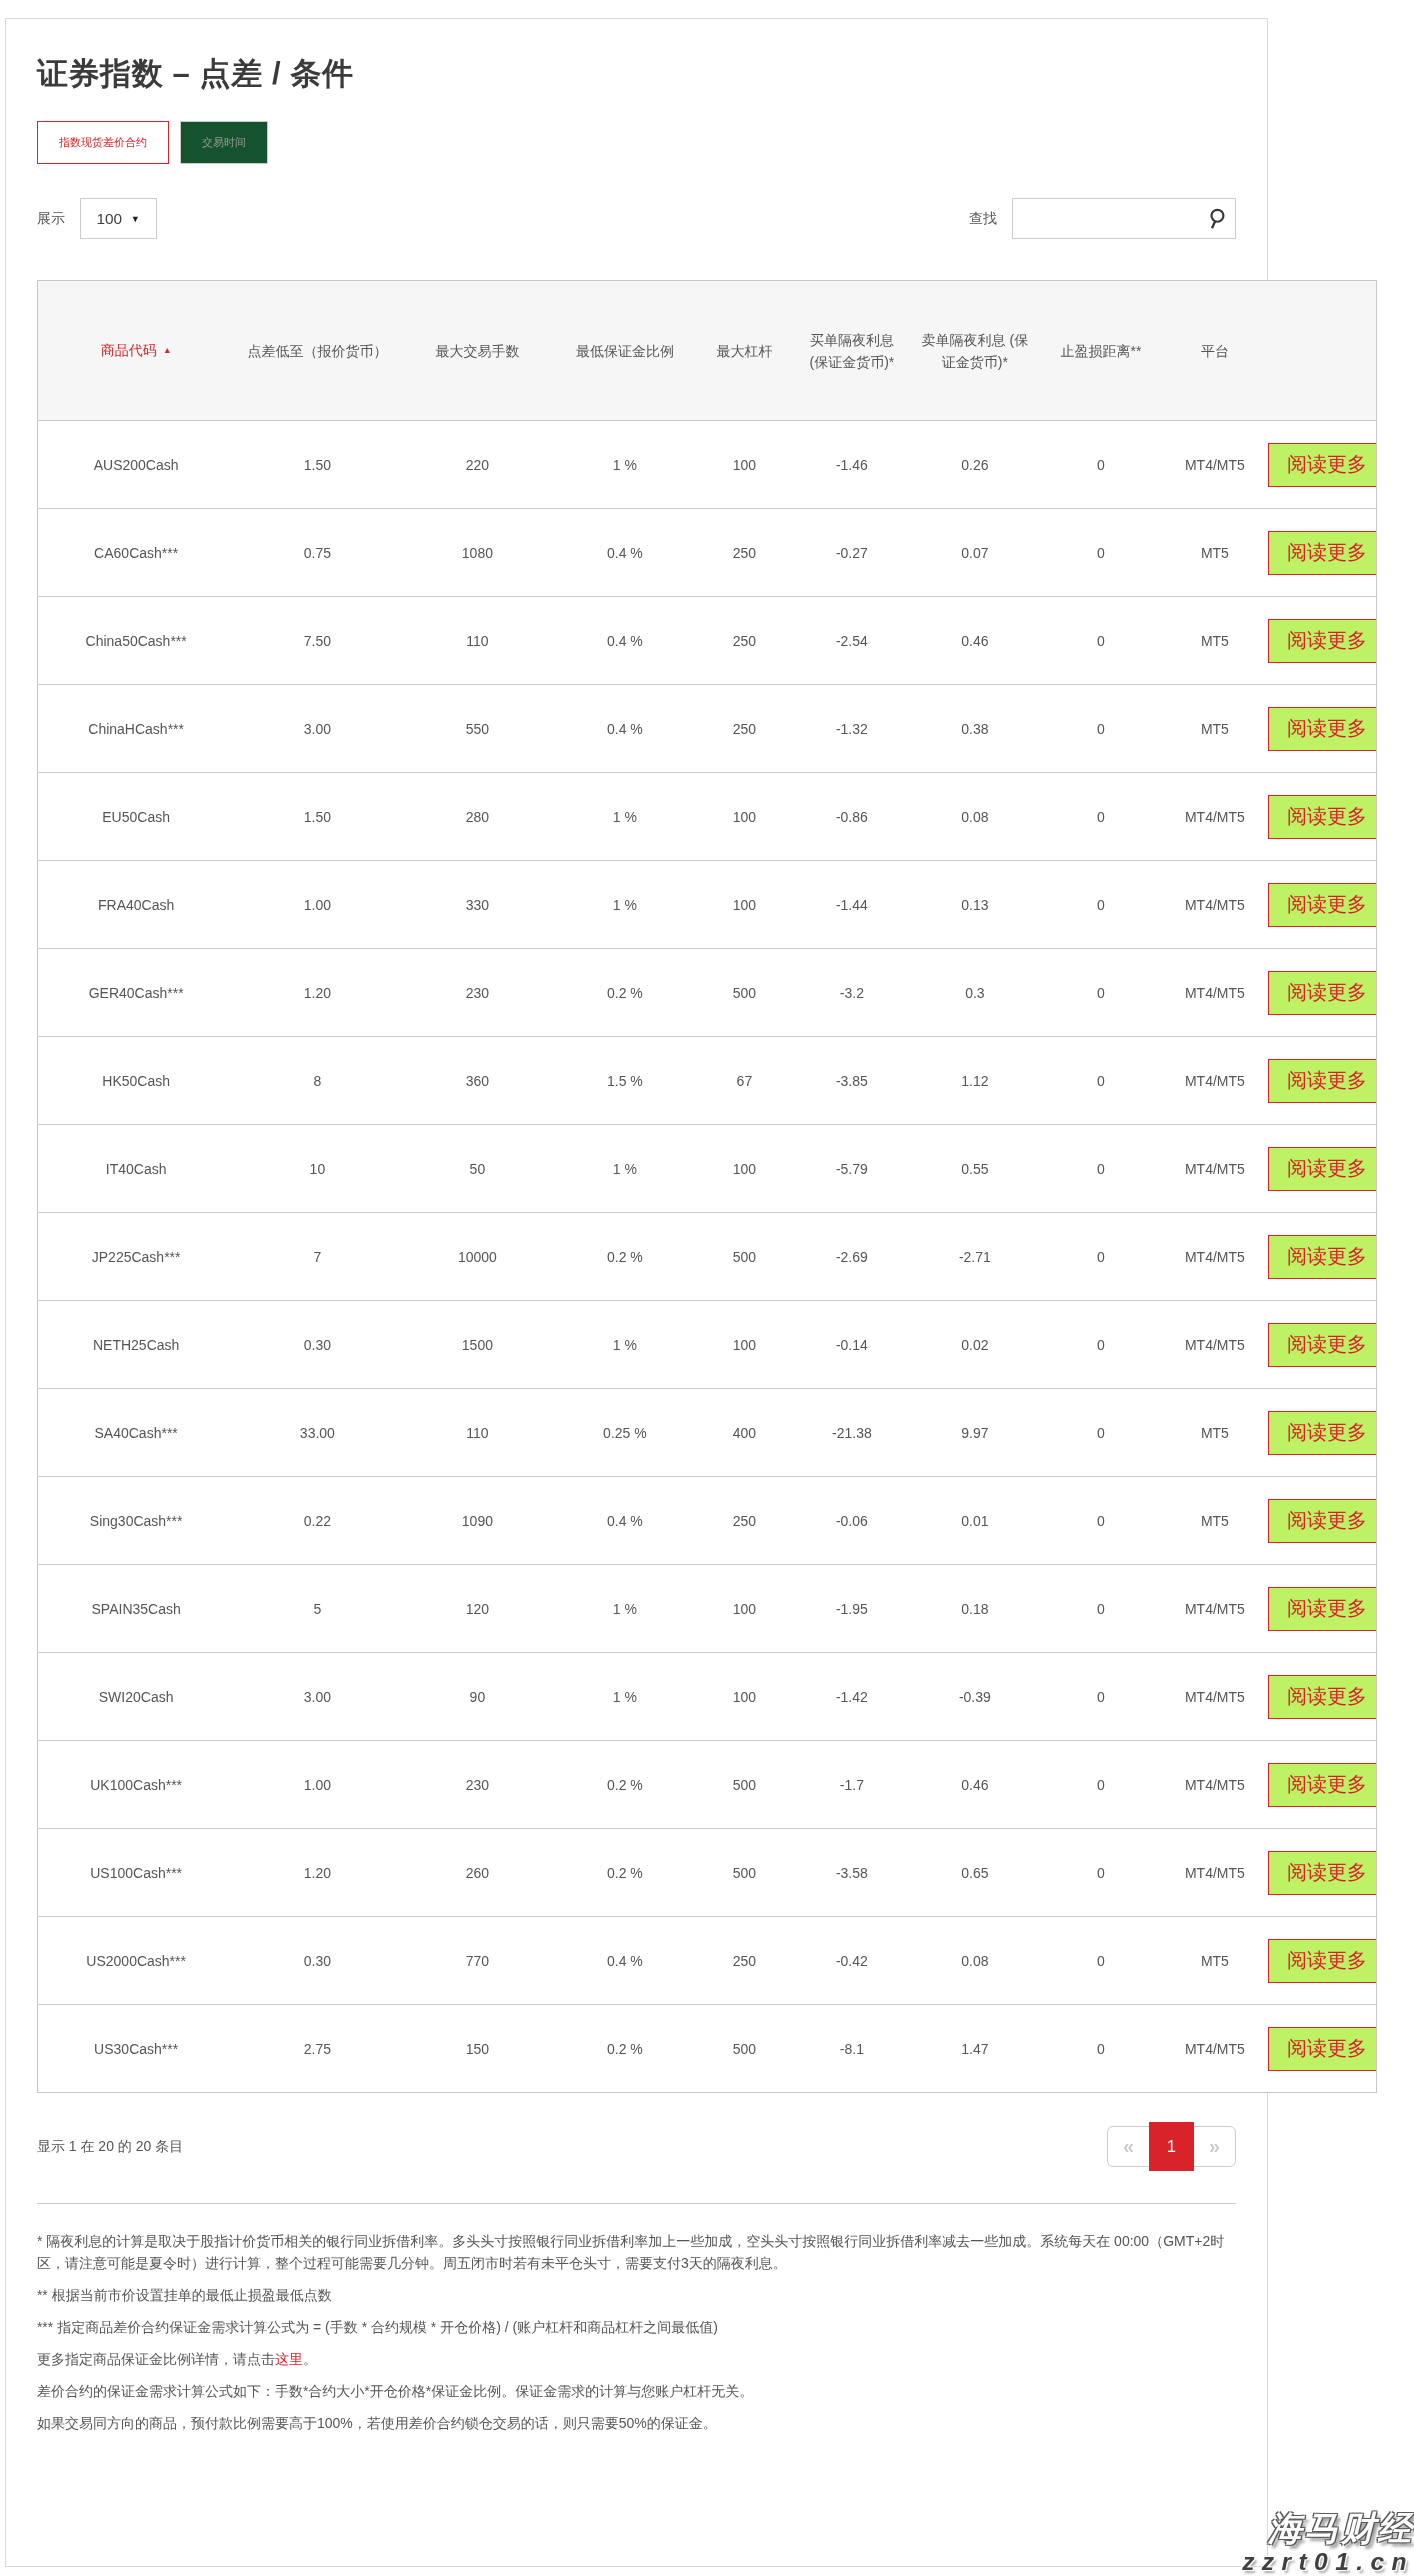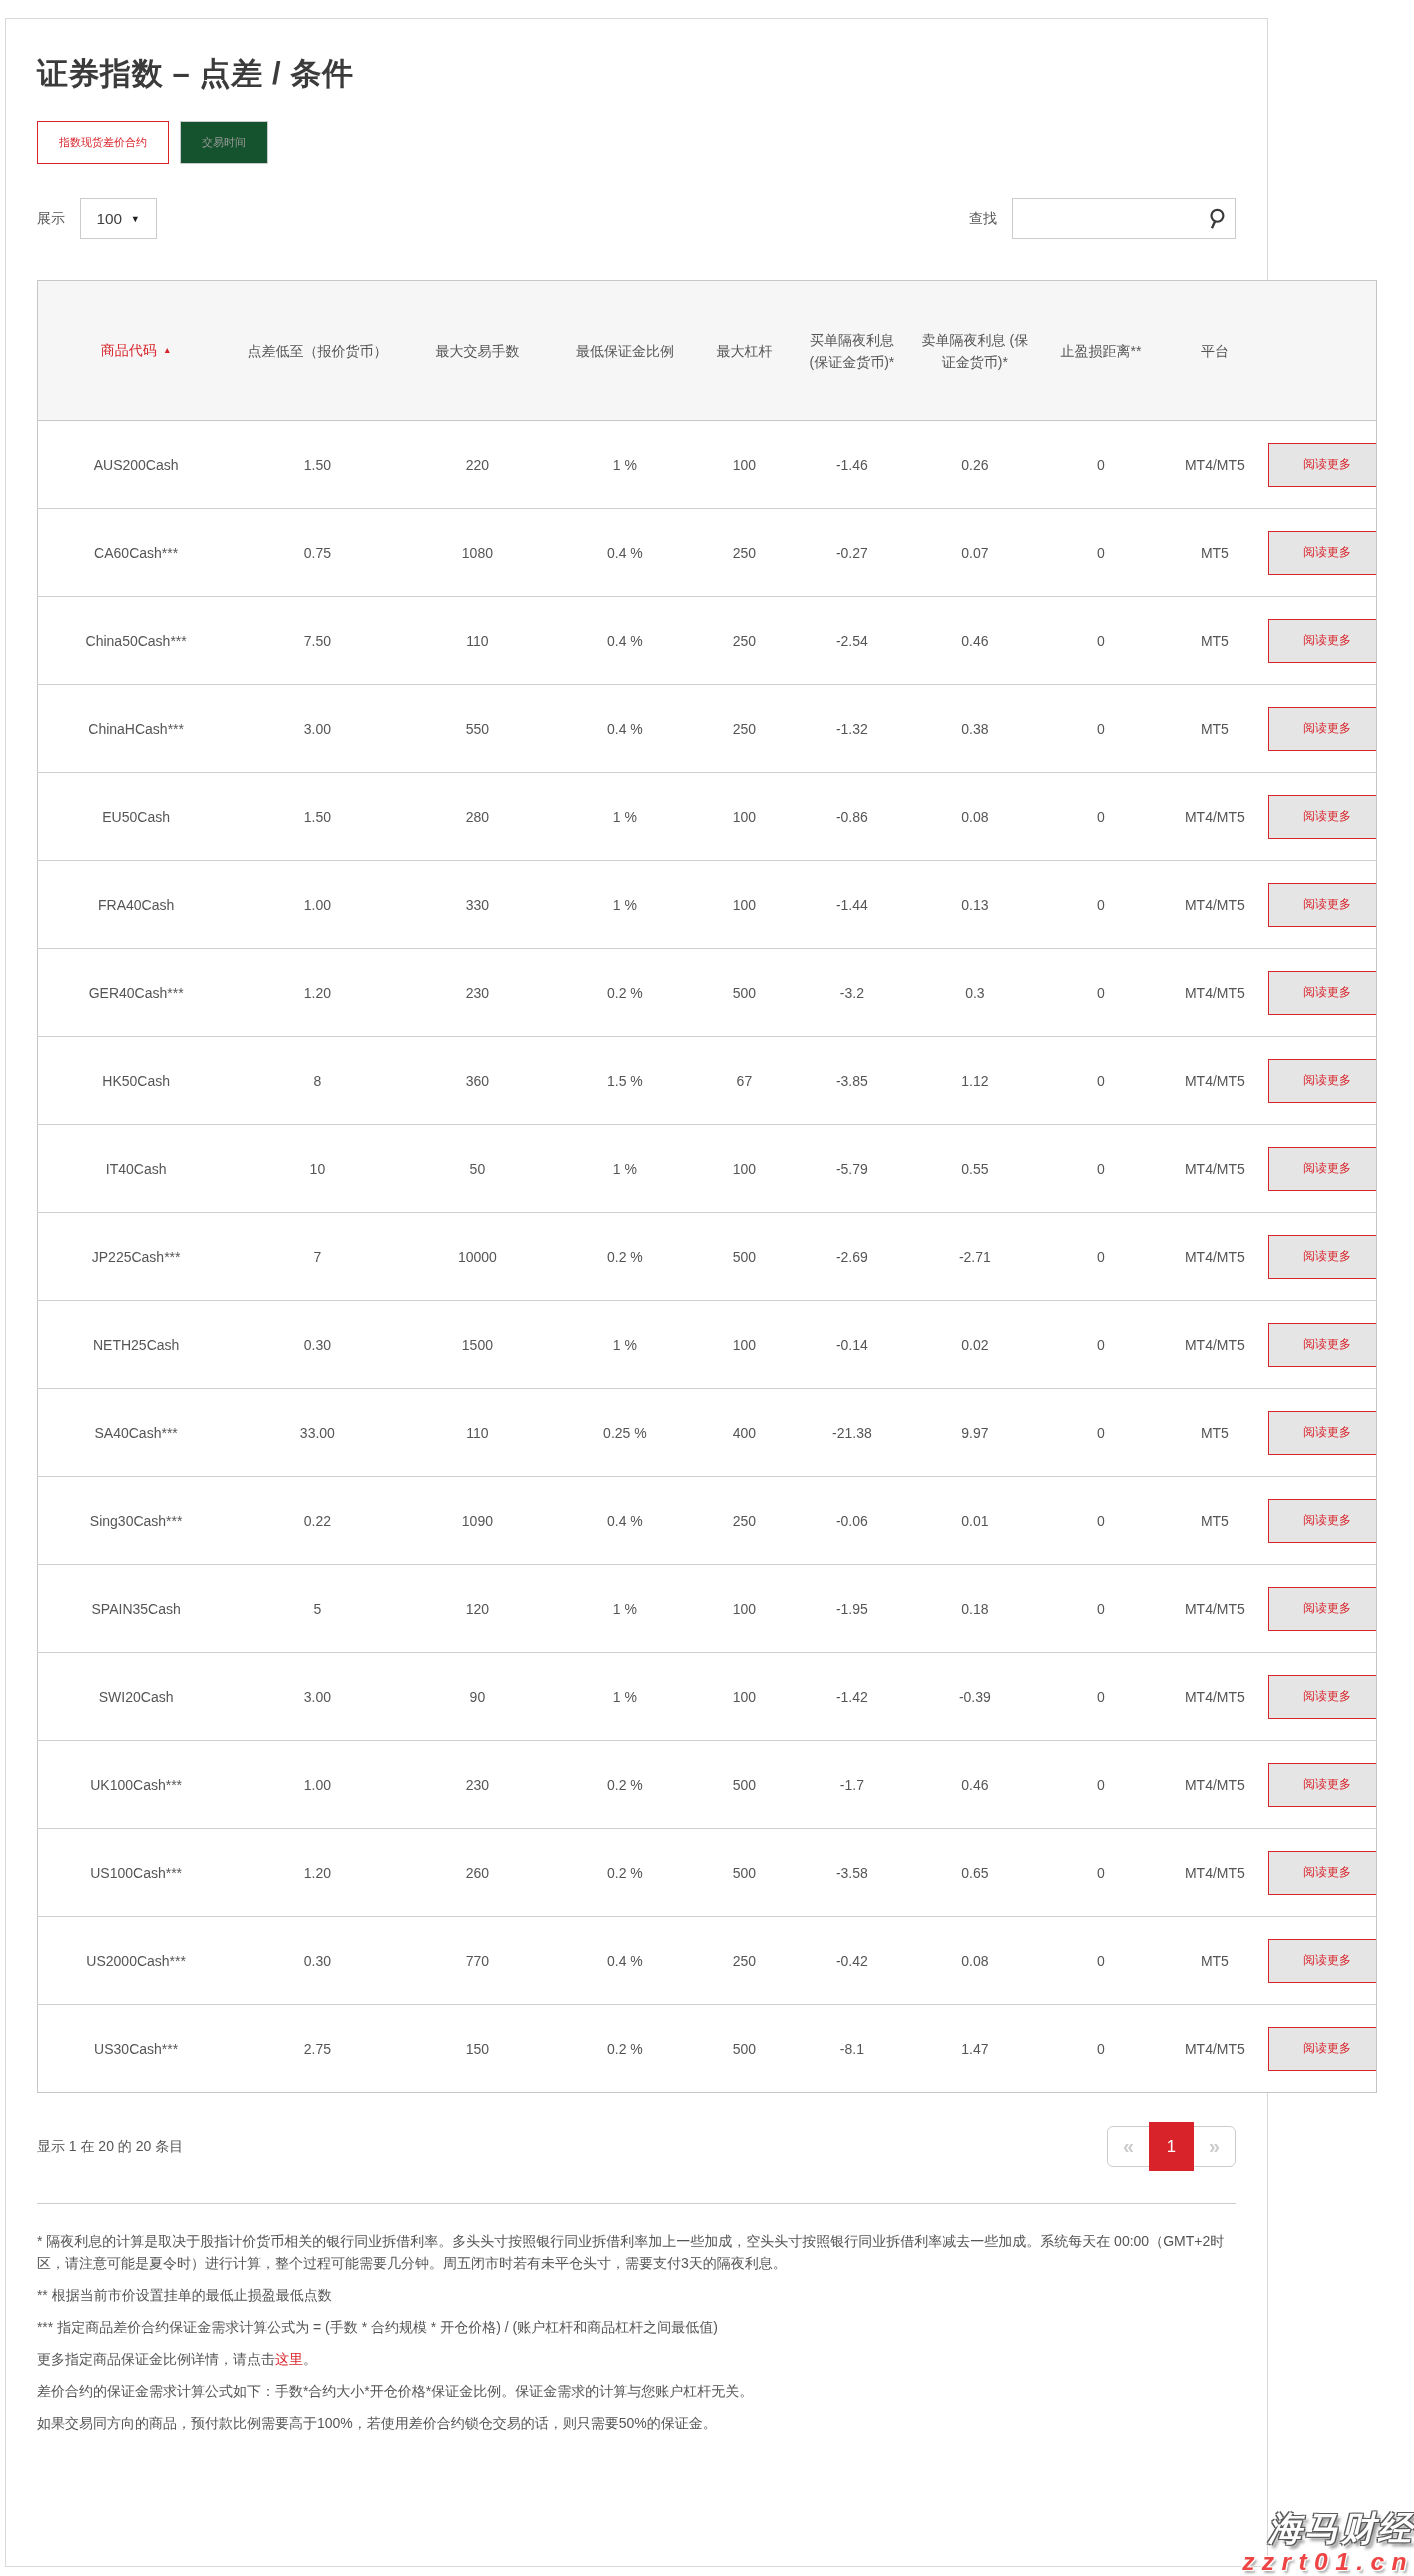--- a/index.html
+++ b/index.html
@@ -49,21 +49,21 @@
   thead th.sorted{color:#d8232a;}
   .sort-arrow{font-size:8.6px;margin-left:6.1px;position:relative;top:-1.8px;color:#d8232a;}
   tbody td{
     height:85px;text-align:center;font-size:14px;color:#555;
     border-top:1.2px solid #cfcfcf;vertical-align:middle;background:#fff;overflow:hidden;
   }
   tbody tr:first-child td{border-top:none;}
   .read-more{
     display:inline-flex;align-items:center;justify-content:center;
     width:117px;height:44px;border:1.8px solid #d8232a;box-sizing:border-box;
-    color:#d8232a;font-size:12px;background:#e5e5e5;cursor:pointer;
+    color:#d8232a;font-size:20px;background:#bef264;cursor:pointer;
     font-family:"Liberation Sans",sans-serif;
   }
   
   .table-footer{margin-top:33px;display:flex;justify-content:space-between;align-items:center;}
   .summary{font-size:14px;color:#555;}
   .pagination{display:flex;align-items:center;border:1.2px solid #ccc;border-radius:6.1px;height:39px;background:#fff;}
   .page-btn{
     width:41px;height:39px;display:flex;align-items:center;justify-content:center;
     color:#ccc;font-size:19.7px;font-weight:bold;cursor:pointer;background:transparent;border:none;
   }
@@ -79,21 +79,21 @@
   
   .watermark{
     position:absolute;right:0;bottom:1.2px;text-align:right;
     font-style:italic;font-weight:bold;line-height:1.05;pointer-events:none;
   }
   .wm-cn{
     font-size:34px;color:#fff;letter-spacing:2.5px;
     text-shadow:-1.2px -1.2px 0 #5a5a5a,1.2px -1.2px 0 #5a5a5a,-1.2px 1.2px 0 #5a5a5a,1.2px 1.2px 0 #5a5a5a,3.7px 4.3px 3.1px rgba(0,0,0,.4);
   }
   .wm-url{
-    font-size:24.6px;color:#ef4444;letter-spacing:7.4px;margin-top:2.5px;
+    font-size:24.6px;color:#404040;letter-spacing:7.4px;margin-top:2.5px;
     text-shadow:-1.2px -1.2px 0 #fff,1.2px -1.2px 0 #fff,-1.2px 1.2px 0 #fff,1.2px 1.2px 0 #fff,2.5px 3.1px 2.5px rgba(0,0,0,.35);
   }
 </style>
 </head>
 <body>
 
 <div class="page-frame">
   <div class="content">
 
     <h1 class="page-title">证券指数 – 点差 / 条件</h1>

